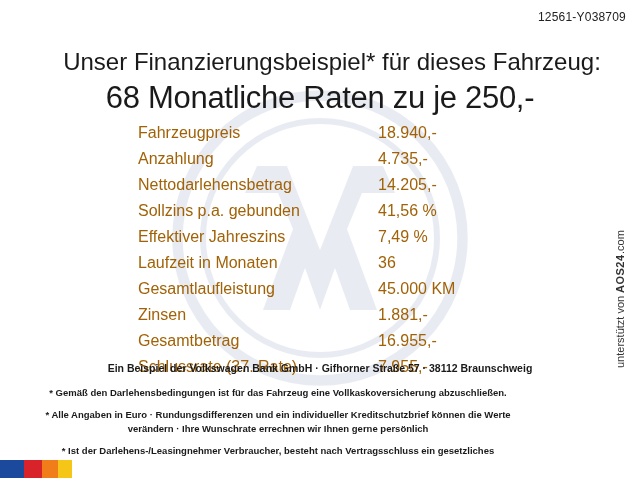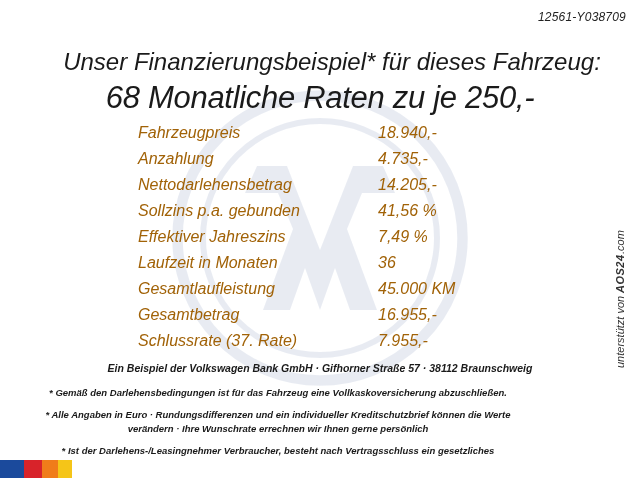--- a/index.html
+++ b/index.html
@@ -13,21 +13,20 @@
     font-family: "Liberation Sans", sans-serif;
     overflow: hidden;
   }
   .page {
     position: relative;
     width: 640px;
     height: 478px;
     background: #ffffff;
     box-sizing: border-box;
     overflow: hidden;
-    font-style: italic;
   }
 
   
   .watermark {
     position: absolute;
     left: 50%;
     top: 238px;
     transform: translate(-50%, -50%);
     width: 300px;
     height: 300px;
@@ -190,20 +189,24 @@
       </tr>
       <tr>
         <td class="label">Laufzeit in Monaten</td>
         <td class="value">36</td>
       </tr>
       <tr>
         <td class="label">Gesamtlaufleistung</td>
         <td class="value">45.000 KM</td>
       </tr>
       <tr>
+        <td class="label">Zinsen</td>
+        <td class="value">1.881,-</td>
+      </tr>
+      <tr>
         <td class="label">Gesamtbetrag</td>
         <td class="value">16.955,-</td>
       </tr>
       <tr>
         <td class="label">Schlussrate (37. Rate)</td>
         <td class="value">7.955,-</td>
       </tr>
     </tbody>
   </table>
 

